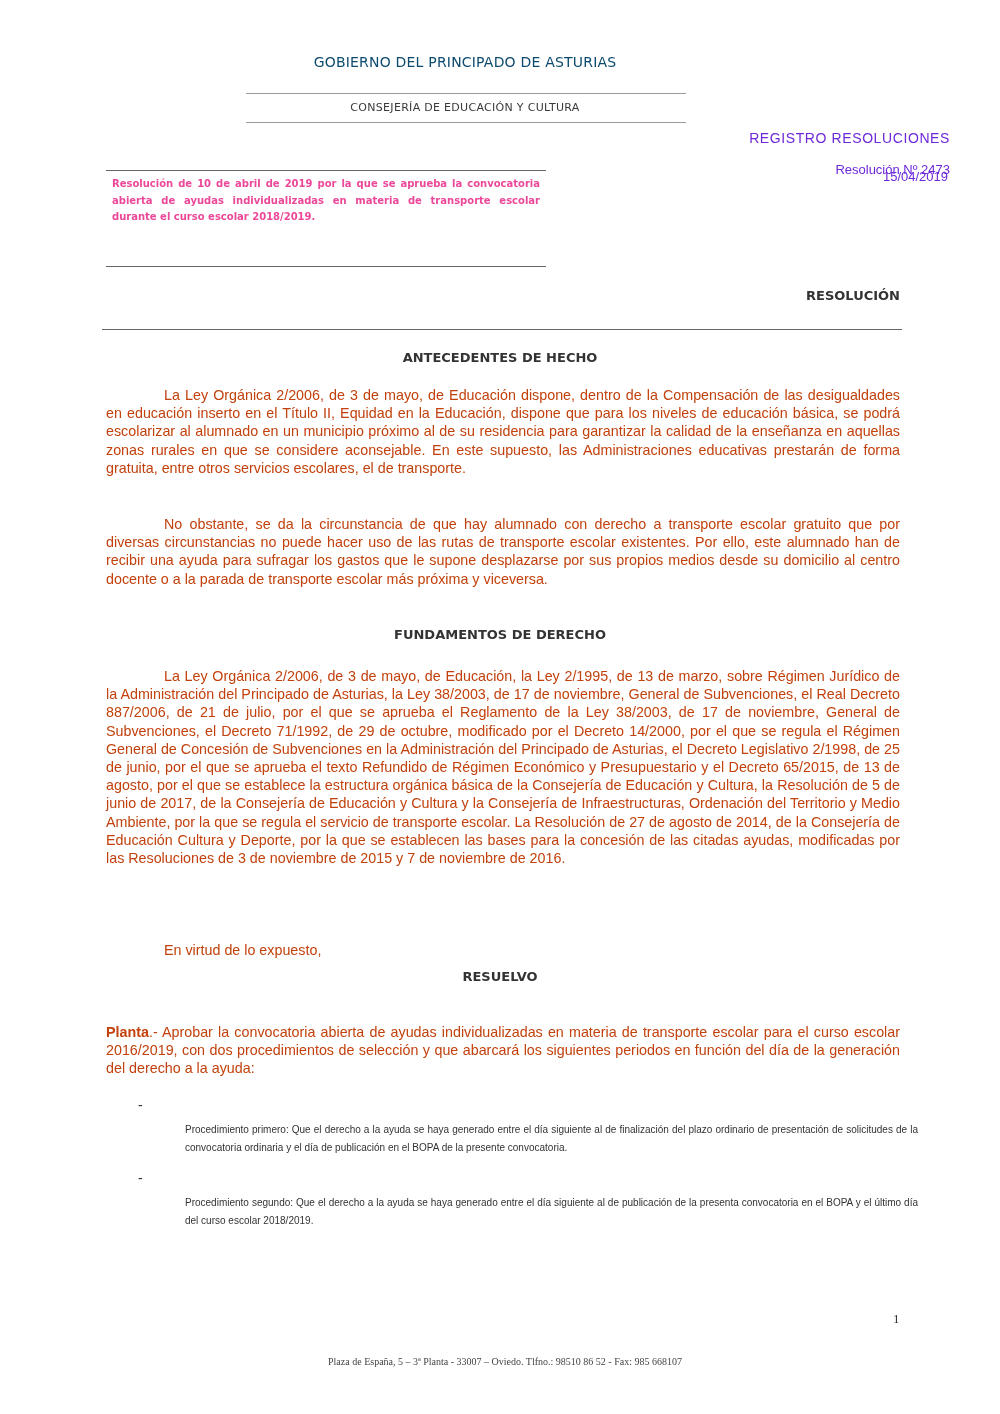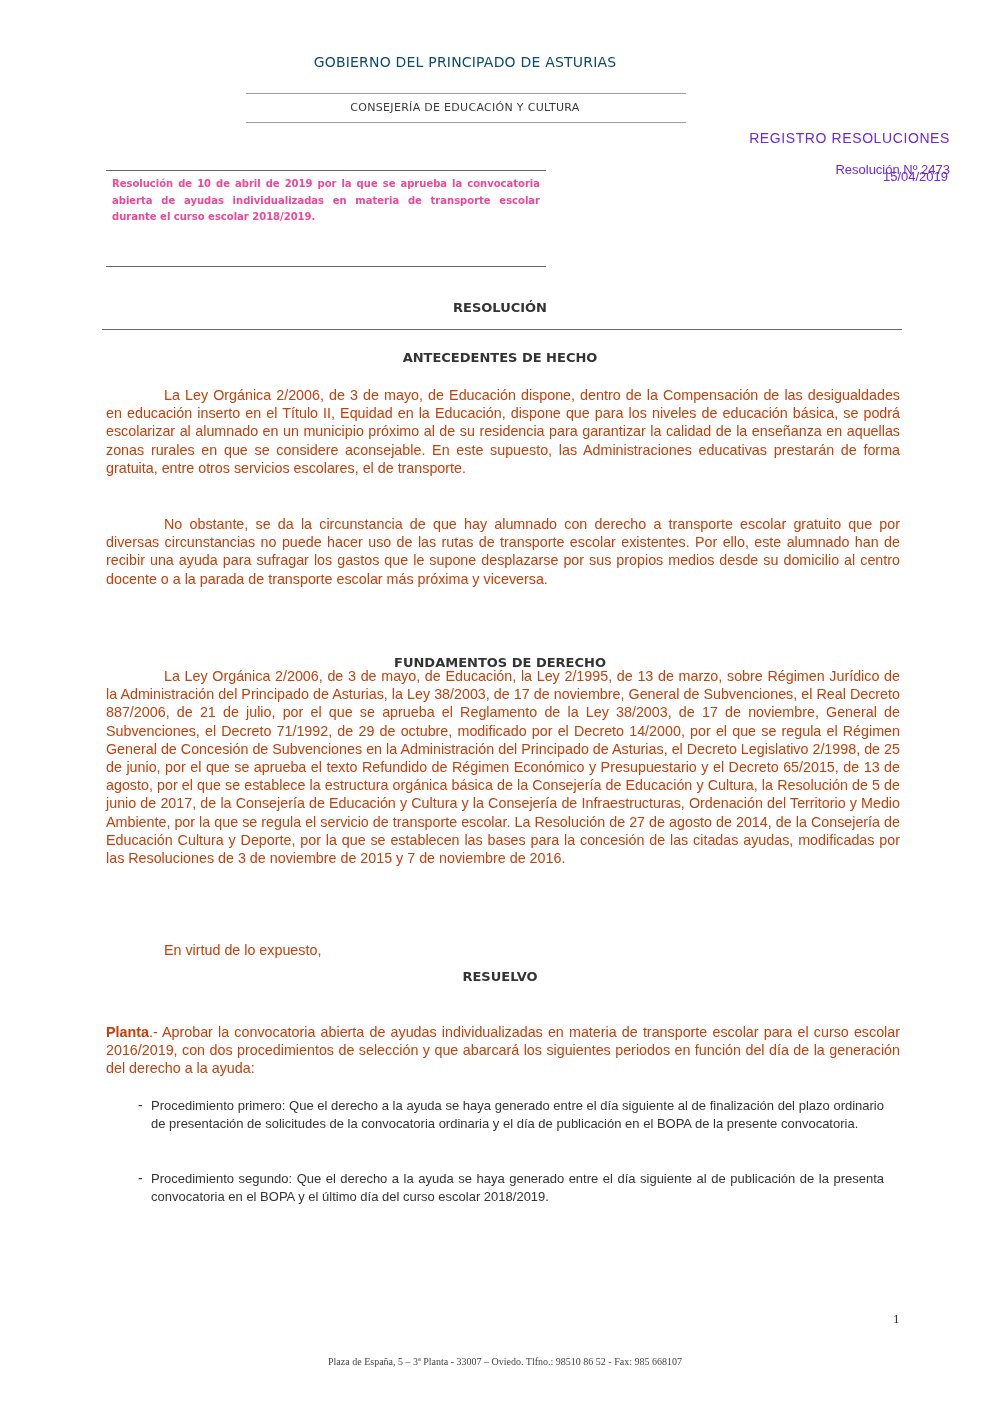--- a/index.html
+++ b/index.html
@@ -11,49 +11,49 @@
   .stamp { color: #6d28d9; font-family: "Liberation Sans", sans-serif; text-align: right; }
   .stamp-1 { top: 130px; right: 50px; font-size: 14px; letter-spacing: 0.6px; }
   .stamp-2 { top: 162px; right: 50px; font-size: 13px; }
   .stamp-3 { top: 169px; right: 52px; font-size: 13px; text-align: center; }
   .title-box { top: 176px; left: 112px; width: 428px; font-family: "DejaVu Sans", sans-serif; font-weight: bold; font-size: 10px; line-height: 16.5px; text-align: justify; text-align-last: left; color: #ec4899; }
   .heading { left: 100px; width: 800px; text-align: center; font-family: "DejaVu Sans", sans-serif; font-weight: bold; font-size: 13px; color: #333; }
   .para { left: 106px; width: 794px; font-family: "Liberation Sans", sans-serif; font-size: 14.3px; line-height: 18.2px; text-align: justify; color: #c2410c; }
   .para .indent { display: inline-block; width: 58px; }
   .bullet-row { left: 106px; width: 794px; }
   .bullet-dash { position: absolute; left: 32px; top: 0; font-family: "Liberation Sans", sans-serif; font-size: 14px; color: #333; }
-  .bullet-text { position: absolute; left: 45px; width: 733px; font-family: "Liberation Sans", sans-serif; font-size: 13px; line-height: 18.2px; text-align: justify; color: #333; }
+  .bullet-text { position: absolute; left: 79px; width: 733px; font-family: "Liberation Sans", sans-serif; font-size: 10px; line-height: 18.2px; text-align: justify; color: #333; margin-top: 24px; }
   .lead-bold { font-weight: bold; }
   .page-num { top: 1311px; left: 893px; font-family: "Liberation Serif", serif; font-size: 13px; color: #333; }
   .footer { top: 1356px; left: 0; width: 1010px; text-align: center; font-family: "Liberation Serif", serif; font-size: 10px; color: #444; }
 </style>
 </head>
 <body>
 
 <div class="abs hdr-title">GOBIERNO DEL PRINCIPADO DE ASTURIAS</div>
 <div class="rule" style="top:93px; left:246px; width:440px;"></div>
 <div class="abs hdr-sub">CONSEJERÍA DE EDUCACIÓN Y CULTURA</div>
 <div class="rule" style="top:122px; left:246px; width:440px;"></div>
 
 <div class="abs stamp stamp-1">REGISTRO RESOLUCIONES</div>
 <div class="abs stamp stamp-2">Resolución Nº 2473</div>
 <div class="abs stamp stamp-3">15/04/2019</div>
 
 <div class="rule" style="top:170px; left:106px; width:440px; border-top-color:#666;"></div>
 <div class="abs title-box">Resolución de 10 de abril de 2019 por la que se aprueba la convocatoria abierta de ayudas individualizadas en materia de transporte escolar durante el curso escolar 2018/2019.</div>
 <div class="rule" style="top:266px; left:106px; width:440px; border-top-color:#666;"></div>
 
-<div class="abs heading" style="top:300px;">RESOLUCIÓN</div>
+<div class="abs heading" style="top:288px;text-align:right;">RESOLUCIÓN</div>
 <div class="rule" style="top:329px; left:102px; width:800px; border-top-color:#666;"></div>
 
 <div class="abs heading" style="top:350px;">ANTECEDENTES DE HECHO</div>
 <div class="abs para" style="top:386px;"><span class="indent"></span><span>La Ley Orgánica 2/2006, de 3 de mayo, de Educación dispone, dentro de la Compensación de las desigualdades en educación inserto en el Título II, Equidad en la Educación, dispone que para los niveles de educación básica, se podrá escolarizar al alumnado en un municipio próximo al de su residencia para garantizar la calidad de la enseñanza en aquellas zonas rurales en que se considere aconsejable. En este supuesto, las Administraciones educativas prestarán de forma gratuita, entre otros servicios escolares, el de transporte.</span></div>
 <div class="abs para" style="top:515px;"><span class="indent"></span><span>No obstante, se da la circunstancia de que hay alumnado con derecho a transporte escolar gratuito que por diversas circunstancias no puede hacer uso de las rutas de transporte escolar existentes. Por ello, este alumnado han de recibir una ayuda para sufragar los gastos que le supone desplazarse por sus propios medios desde su domicilio al centro docente o a la parada de transporte escolar más próxima y viceversa.</span></div>
 
-<div class="abs heading" style="top:627px;margin-top:28px;">FUNDAMENTOS DE DERECHO</div>
+<div class="abs heading" style="top:627px;">FUNDAMENTOS DE DERECHO</div>
 <div class="abs para" style="top:667px;"><span class="indent"></span><span>La Ley Orgánica 2/2006, de 3 de mayo, de Educación, la Ley 2/1995, de 13 de marzo, sobre Régimen Jurídico de la Administración del Principado de Asturias, la Ley 38/2003, de 17 de noviembre, General de Subvenciones, el Real Decreto 887/2006, de 21 de julio, por el que se aprueba el Reglamento de la Ley 38/2003, de 17 de noviembre, General de Subvenciones, el Decreto 71/1992, de 29 de octubre, modificado por el Decreto 14/2000, por el que se regula el Régimen General de Concesión de Subvenciones en la Administración del Principado de Asturias, el Decreto Legislativo 2/1998, de 25 de junio, por el que se aprueba el texto Refundido de Régimen Económico y Presupuestario y el Decreto 65/2015, de 13 de agosto, por el que se establece la estructura orgánica básica de la Consejería de Educación y Cultura, la Resolución de 5 de junio de 2017, de la Consejería de Educación y Cultura y la Consejería de Infraestructuras, Ordenación del Territorio y Medio Ambiente, por la que se regula el servicio de transporte escolar. La Resolución de 27 de agosto de 2014, de la Consejería de Educación Cultura y Deporte, por la que se establecen las bases para la concesión de las citadas ayudas, modificadas por las Resoluciones de 3 de noviembre de 2015 y 7 de noviembre de 2016.</span></div>
 <div class="abs para" style="top:941px;"><span class="indent"></span><span>En virtud de lo expuesto,</span></div>
 
 <div class="abs heading" style="top:969px;">RESUELVO</div>
 <div class="abs para" style="top:1023px;"><span class="lead-bold">Planta</span><span>.- Aprobar la convocatoria abierta de ayudas individualizadas en materia de transporte escolar para el curso escolar 2016/2019, con dos procedimientos de selección y que abarcará los siguientes periodos en función del día de la generación del derecho a la ayuda:</span></div>
 
 <div class="abs bullet-row" style="top:1097px;">
   <span class="bullet-dash">-</span>
   <span class="bullet-text">Procedimiento primero: Que el derecho a la ayuda se haya generado entre el día siguiente al de finalización del plazo ordinario de presentación de solicitudes de la convocatoria ordinaria y el día de publicación en el BOPA de la presente convocatoria.</span>
 </div>

